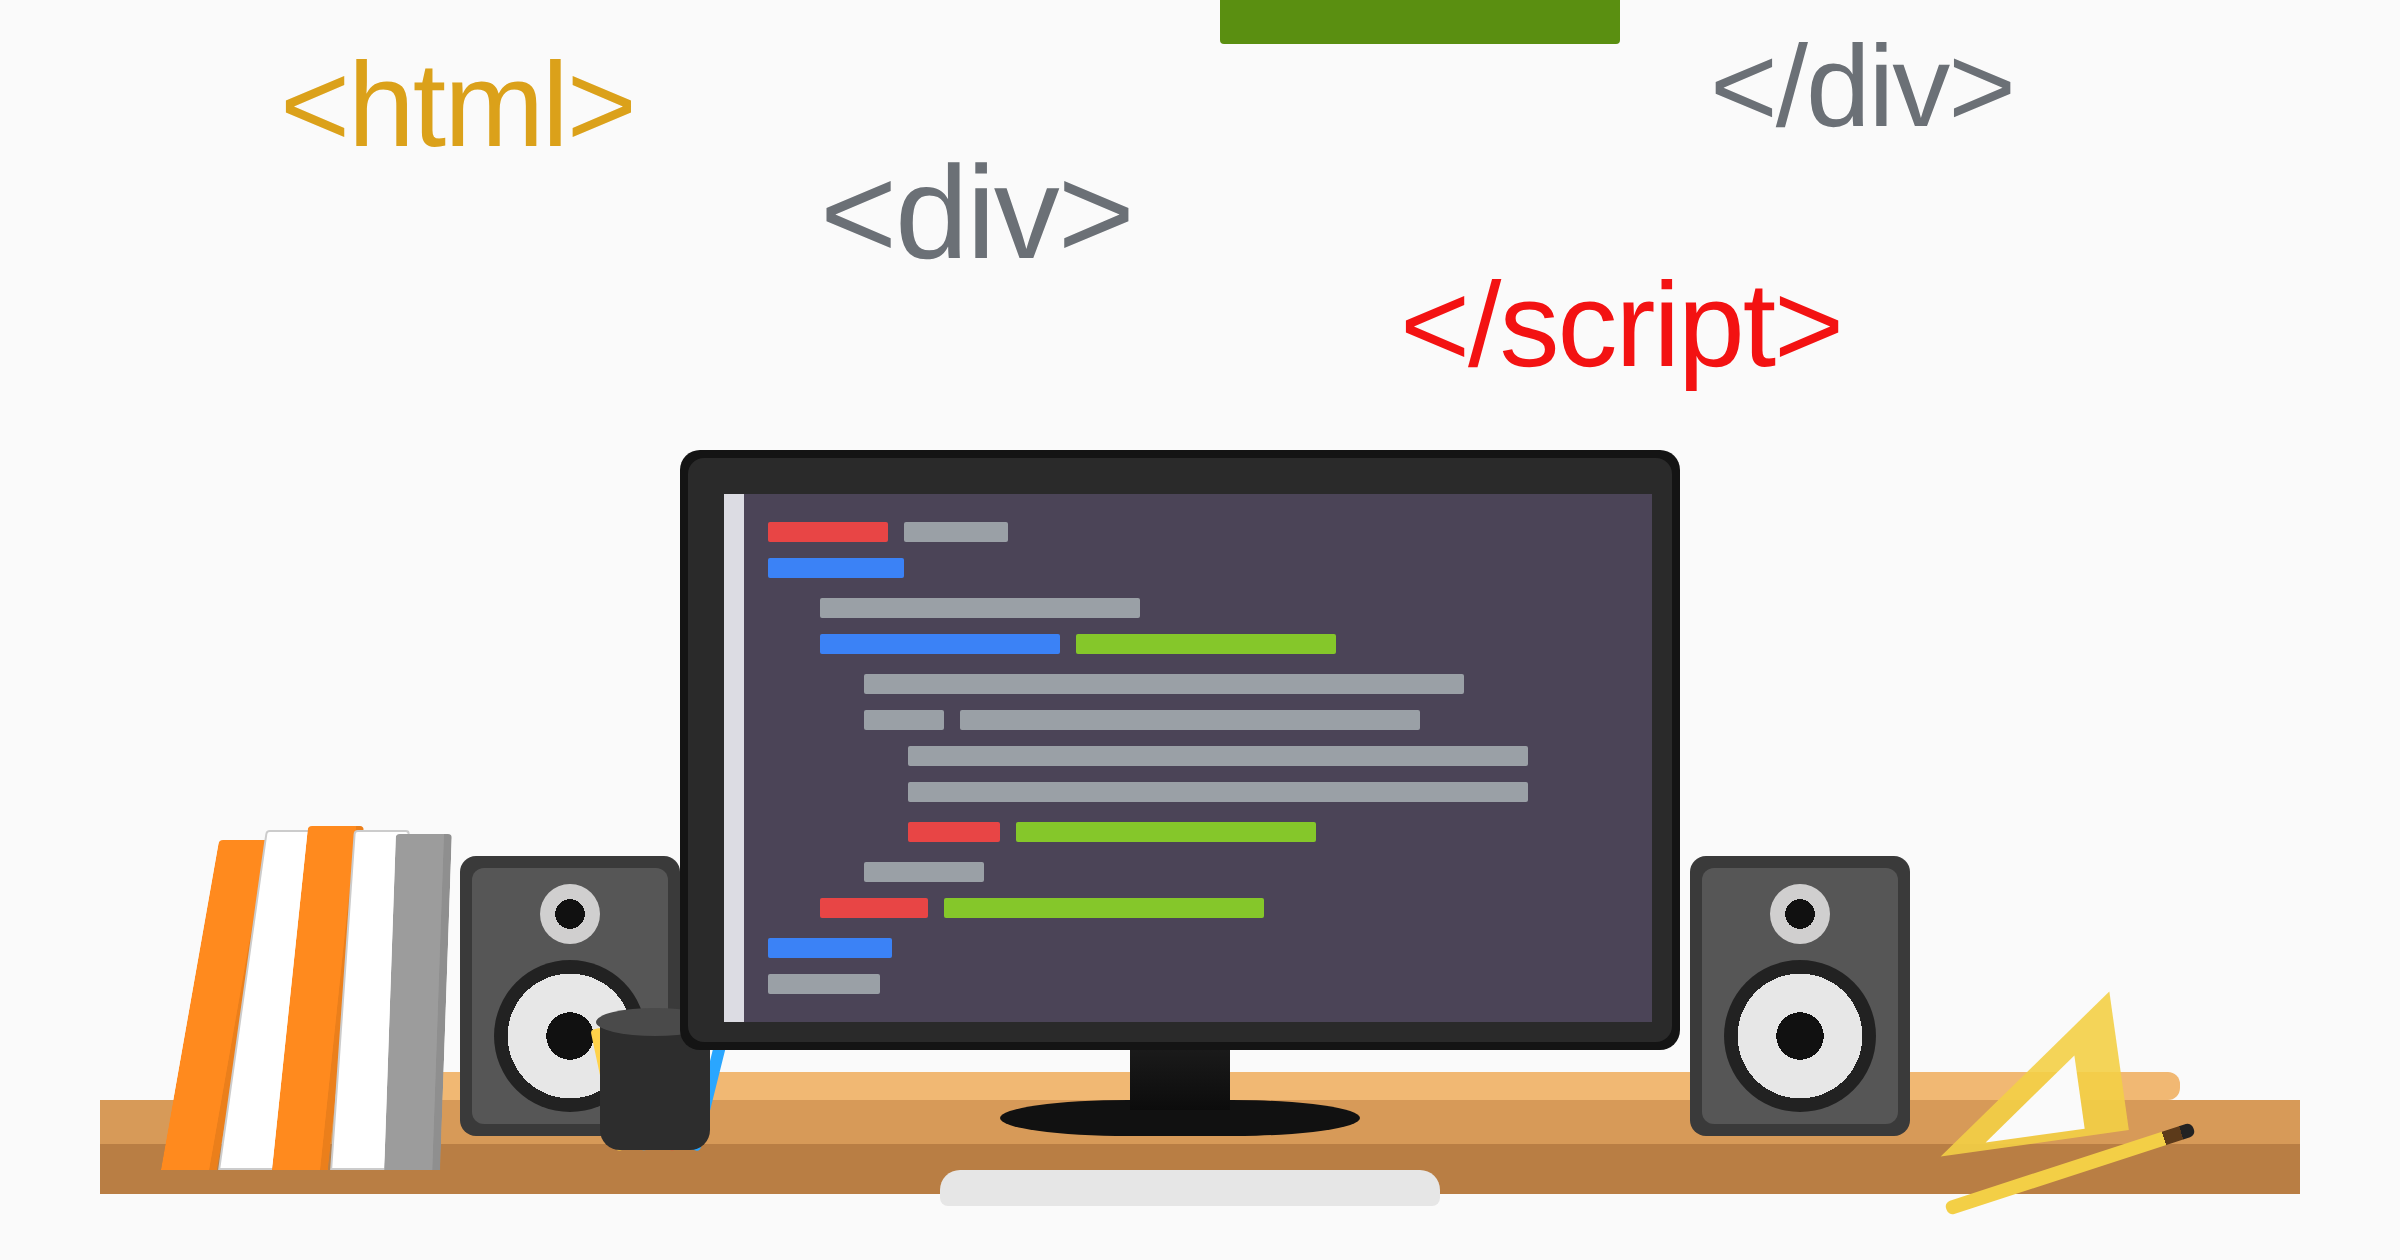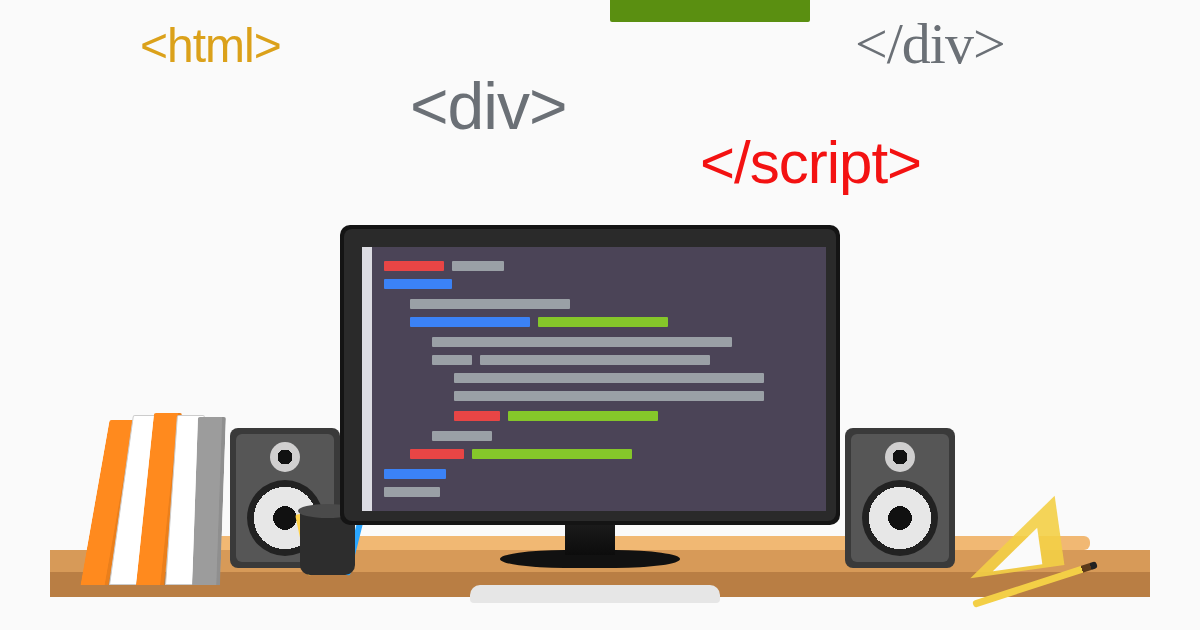--- a/index.html
+++ b/index.html
@@ -8,28 +8,28 @@
     height: 630px;
     background: #fafafa;
     font-family: Arial, Helvetica, sans-serif;
     position: relative;
     overflow: hidden;
   }
 
   
   .tag {
     position: absolute;
-    font-size: 48px;
+    font-size: 60px;
     font-weight: 400;
     letter-spacing: -1px;
     white-space: nowrap;
   }
   .tag-html   { top: 18px;  left: 140px; color: #dba11a; }
   .tag-div    { top: 68px;  left: 410px; color: #6b7076; font-size: 66px;}
-  .tag-divcl  { top: 10px;  left: 855px; color: #6b7076; font-size: 58px; font-family: Liberation Serif, serif;}
+  .tag-divcl  { top: 10px;  left: 855px; color: #6b7076; font-size: 58px;}
   .tag-script { top: 128px; left: 700px; color: #f31212; font-size: 60px;}
 
   
   .green-box {
     position: absolute;
     top: -10px; left: 610px;
     width: 200px; height: 32px;
     background: #5a8f11;
     border-radius: 2px;
   }

